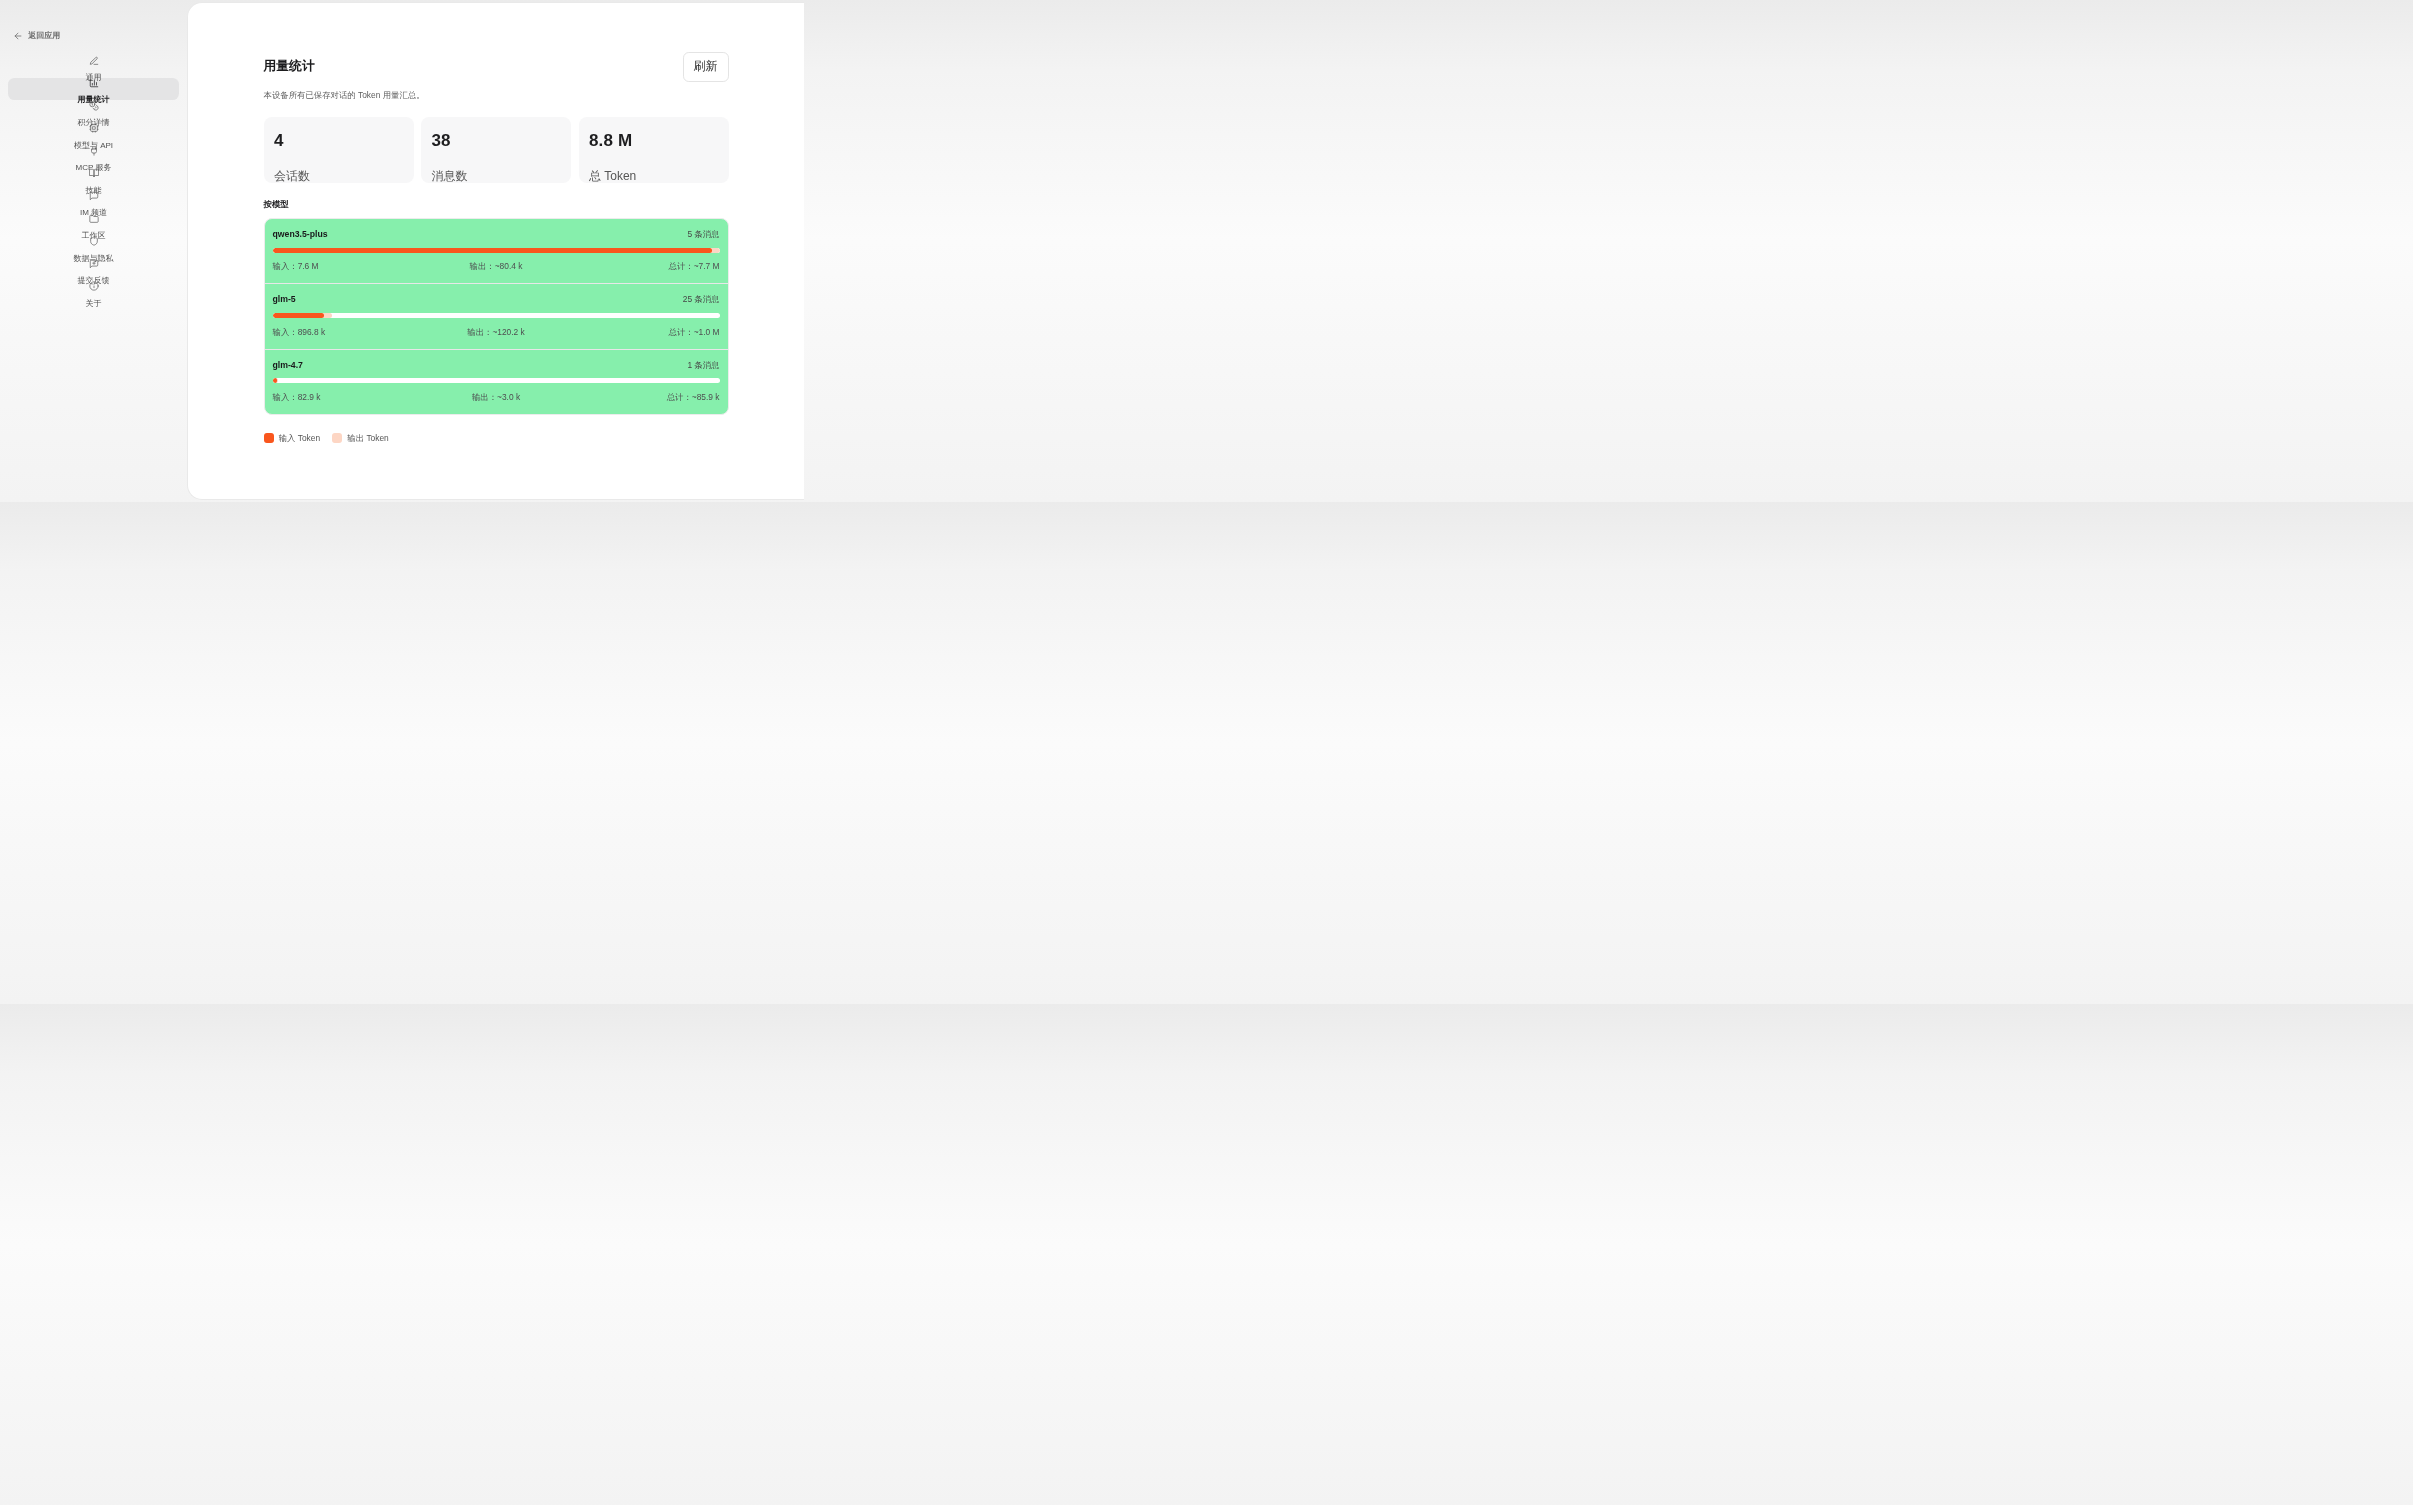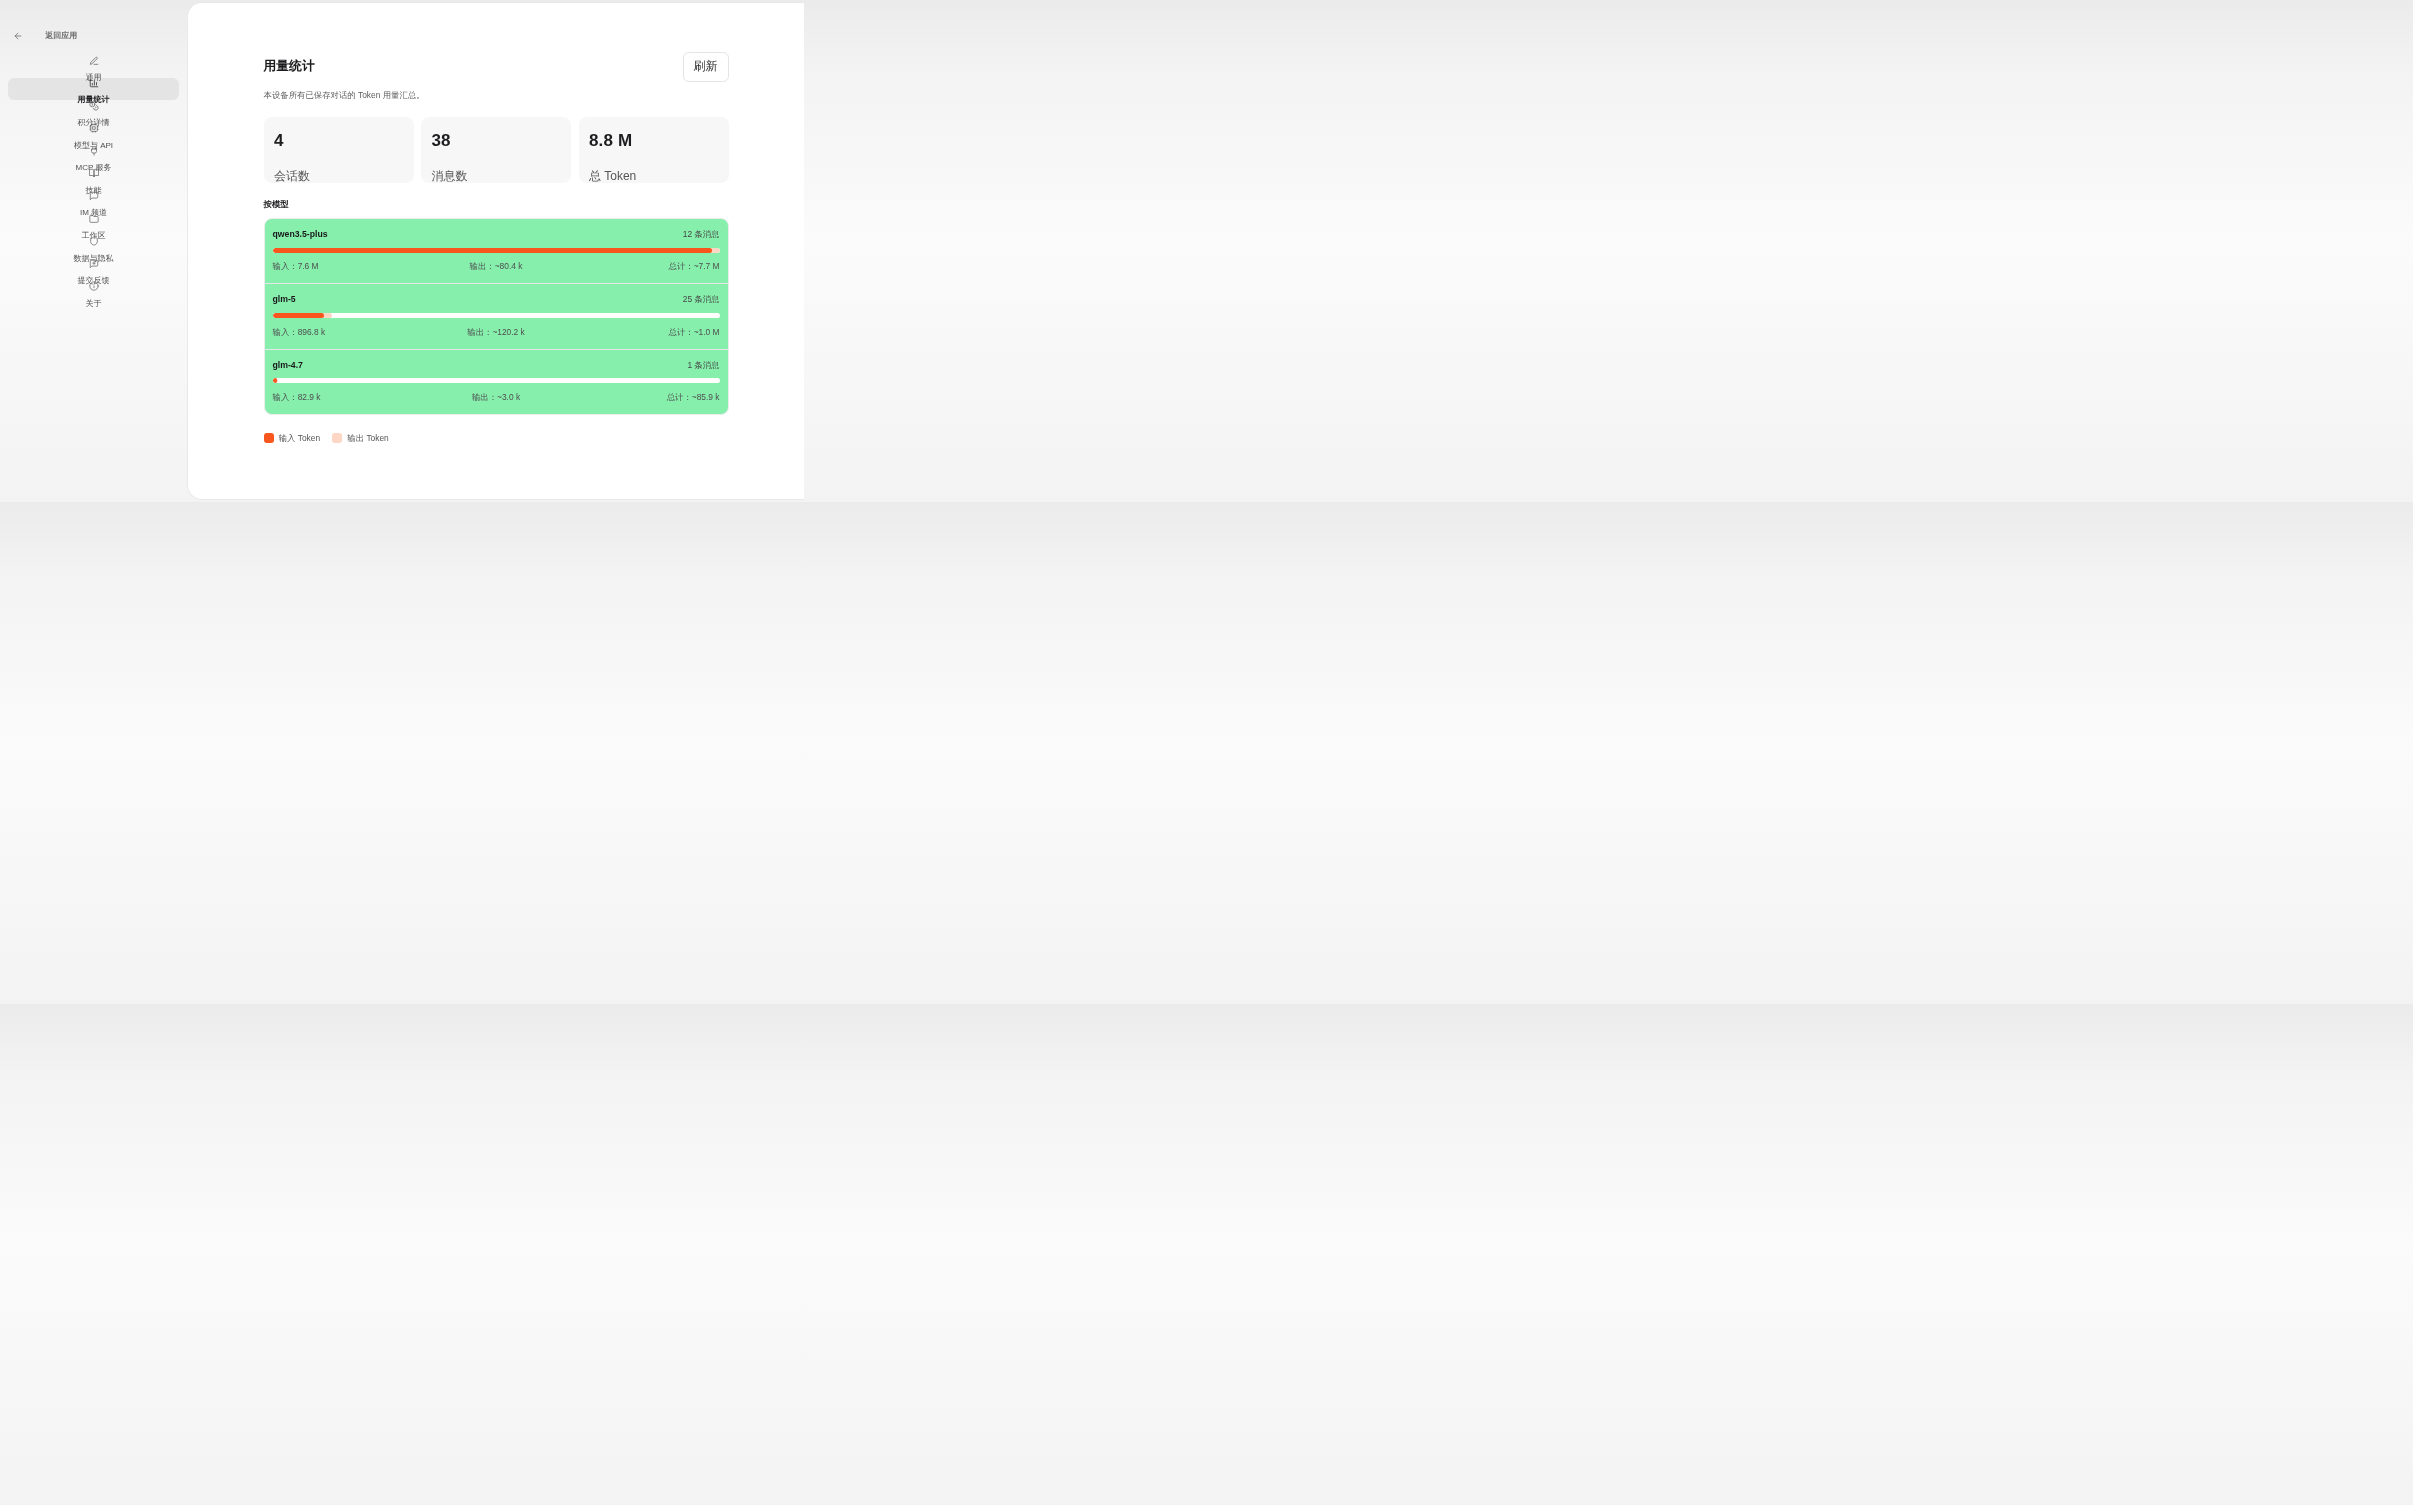--- a/index.html
+++ b/index.html
@@ -5,21 +5,21 @@
   * { margin:0; padding:0; box-sizing:border-box; }
   html,body { width:804px; height:502px; overflow:hidden; }
   body {
     font-family:"Liberation Sans","DejaVu Sans",sans-serif;
     background:linear-gradient(180deg,#ebebeb 0%,#f3f3f3 14%,#fbfbfb 48%,#f3f3f3 100%);
     position:relative;
     color:#1f1f1f;
   }
   
   .sidebar { position:absolute; left:0; top:0; width:187px; height:100%; padding:30px 8px 0; }
-  .back-row { display:flex; align-items:center; gap:22px; padding:0 5.2px; margin-bottom:14.5px;
+  .back-row { display:flex; align-items:center; gap:5px; padding:0 5.2px; margin-bottom:14.5px;
               color:#6f6f6f; font-size:8px; font-weight:700; cursor:pointer; }
   .back-row svg { stroke:#6f6f6f; }
   .nav { list-style:none; }
   .nav-item { display:flex; align-items:center; gap:6.4px; height:22px; margin-bottom:0.6px;
               padding:0 7.5px; border-radius:6.4px; font-size:8px; color:#515151; cursor:pointer;flex-direction:column; }
   .nav-item .icon { width:10px; height:10px; display:flex; align-items:center; justify-content:center; color:#5a5a5a; }
   .nav-item.active { background:#e4e4e5; color:#1b1b1d; font-weight:700; }
   .nav-item.active .icon { color:#1b1b1d; }
   .icon svg { width:10px; height:10px; display:block; }
   
@@ -222,21 +222,21 @@
         </div>
       </div>
 
     <h2 class="section-title">按模型</h2>
 
     <div class="model-card">
 
         <div class="model-row">
           <div class="model-head">
             <span class="model-name">qwen3.5-plus</span>
-            <span class="model-msgs">12 条消息</span>
+            <span class="model-msgs">5 条消息</span>
           </div>
           <div class="bar">
             <span class="bar-fill" style="width: 100%; background: rgb(253, 214, 196);"></span>
             <span class="bar-input" style="width: 98.4%; background: rgb(249, 86, 29);"></span>
           </div>
           <div class="model-stats">
             <span class="stat"><span>输入：</span><span>7.6 M</span></span>
             <span class="stat center"><span>输出：</span><span>~80.4 k</span></span>
             <span class="stat right"><span>总计：</span><span>~7.7 M</span></span>
           </div>

